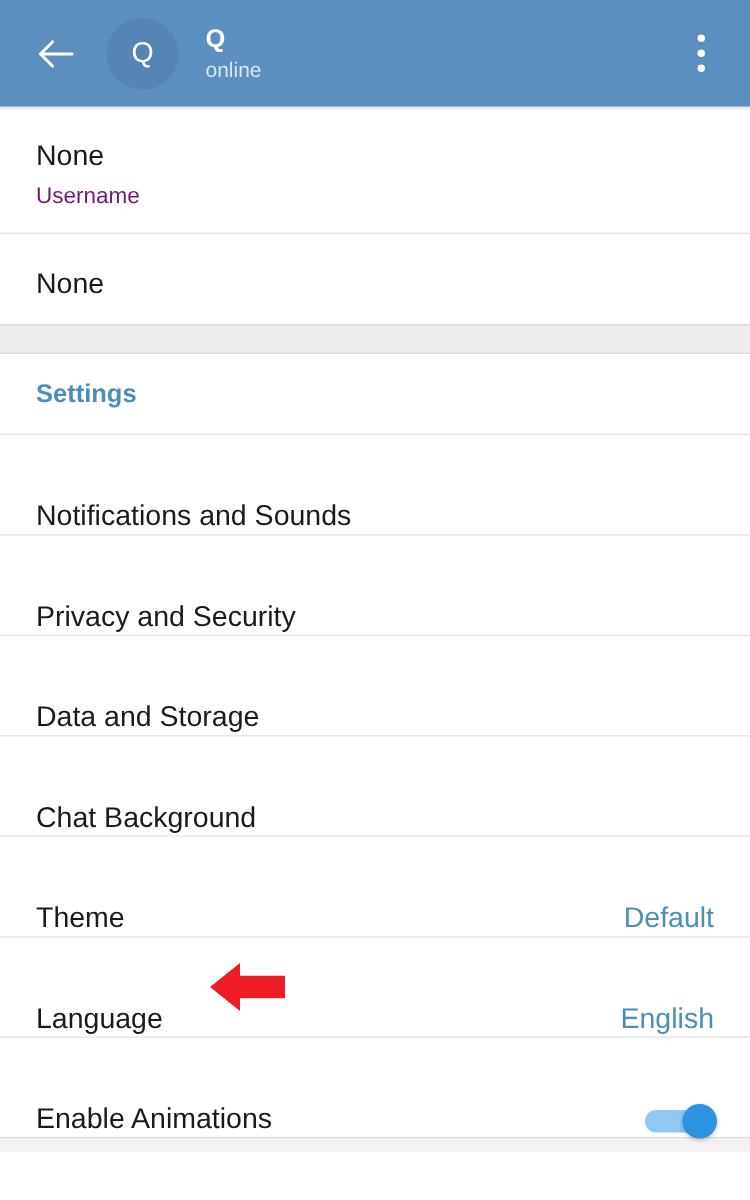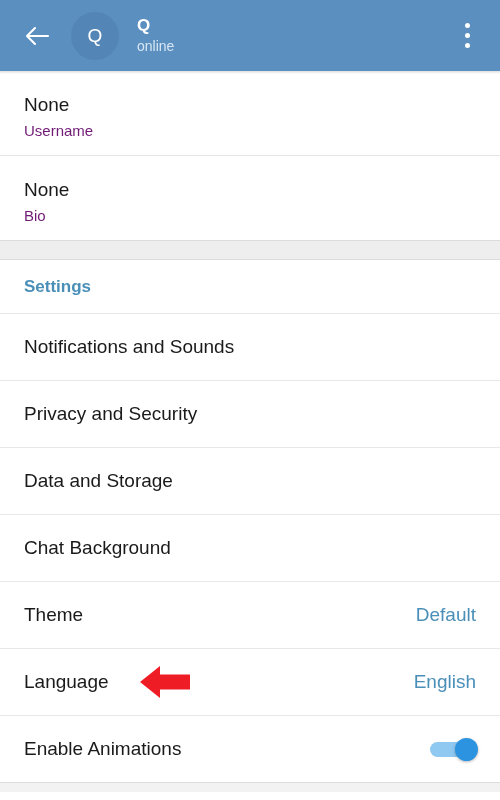--- a/index.html
+++ b/index.html
@@ -121,21 +121,21 @@
   .section-header-text {
     color:#4a8fb8;
     font-size:17px;
     font-weight:bold;
   }
 
   .list { background:#ffffff; }
   .list-row {
     height:67px;
     display:flex;
-    align-items:center;
+    align-items:flex-end;
     padding:0 24px;
     border-top:1px solid #e8e8e8;
     background:#ffffff;
     position:relative;
     cursor:pointer;
   }
   .list-row:first-child { border-top:1px solid #e8e8e8; }
   .row-label {
     font-size:19px;
     color:#1a1a1a;
@@ -221,21 +221,20 @@
     </div>
   </div>
 
   <div class="profile-block">
     <div class="profile-row">
       <div class="profile-value">None</div>
       <div class="profile-label">Username</div>
     </div>
     <div class="profile-row">
       <div class="profile-value">None</div>
-      <div class="profile-label">Bio</div>
     </div>
   </div>
 
   <div class="section-gap"></div>
 
   <div class="section-header">
     <span class="section-header-text">Settings</span>
   </div>
 
   <div class="list">

